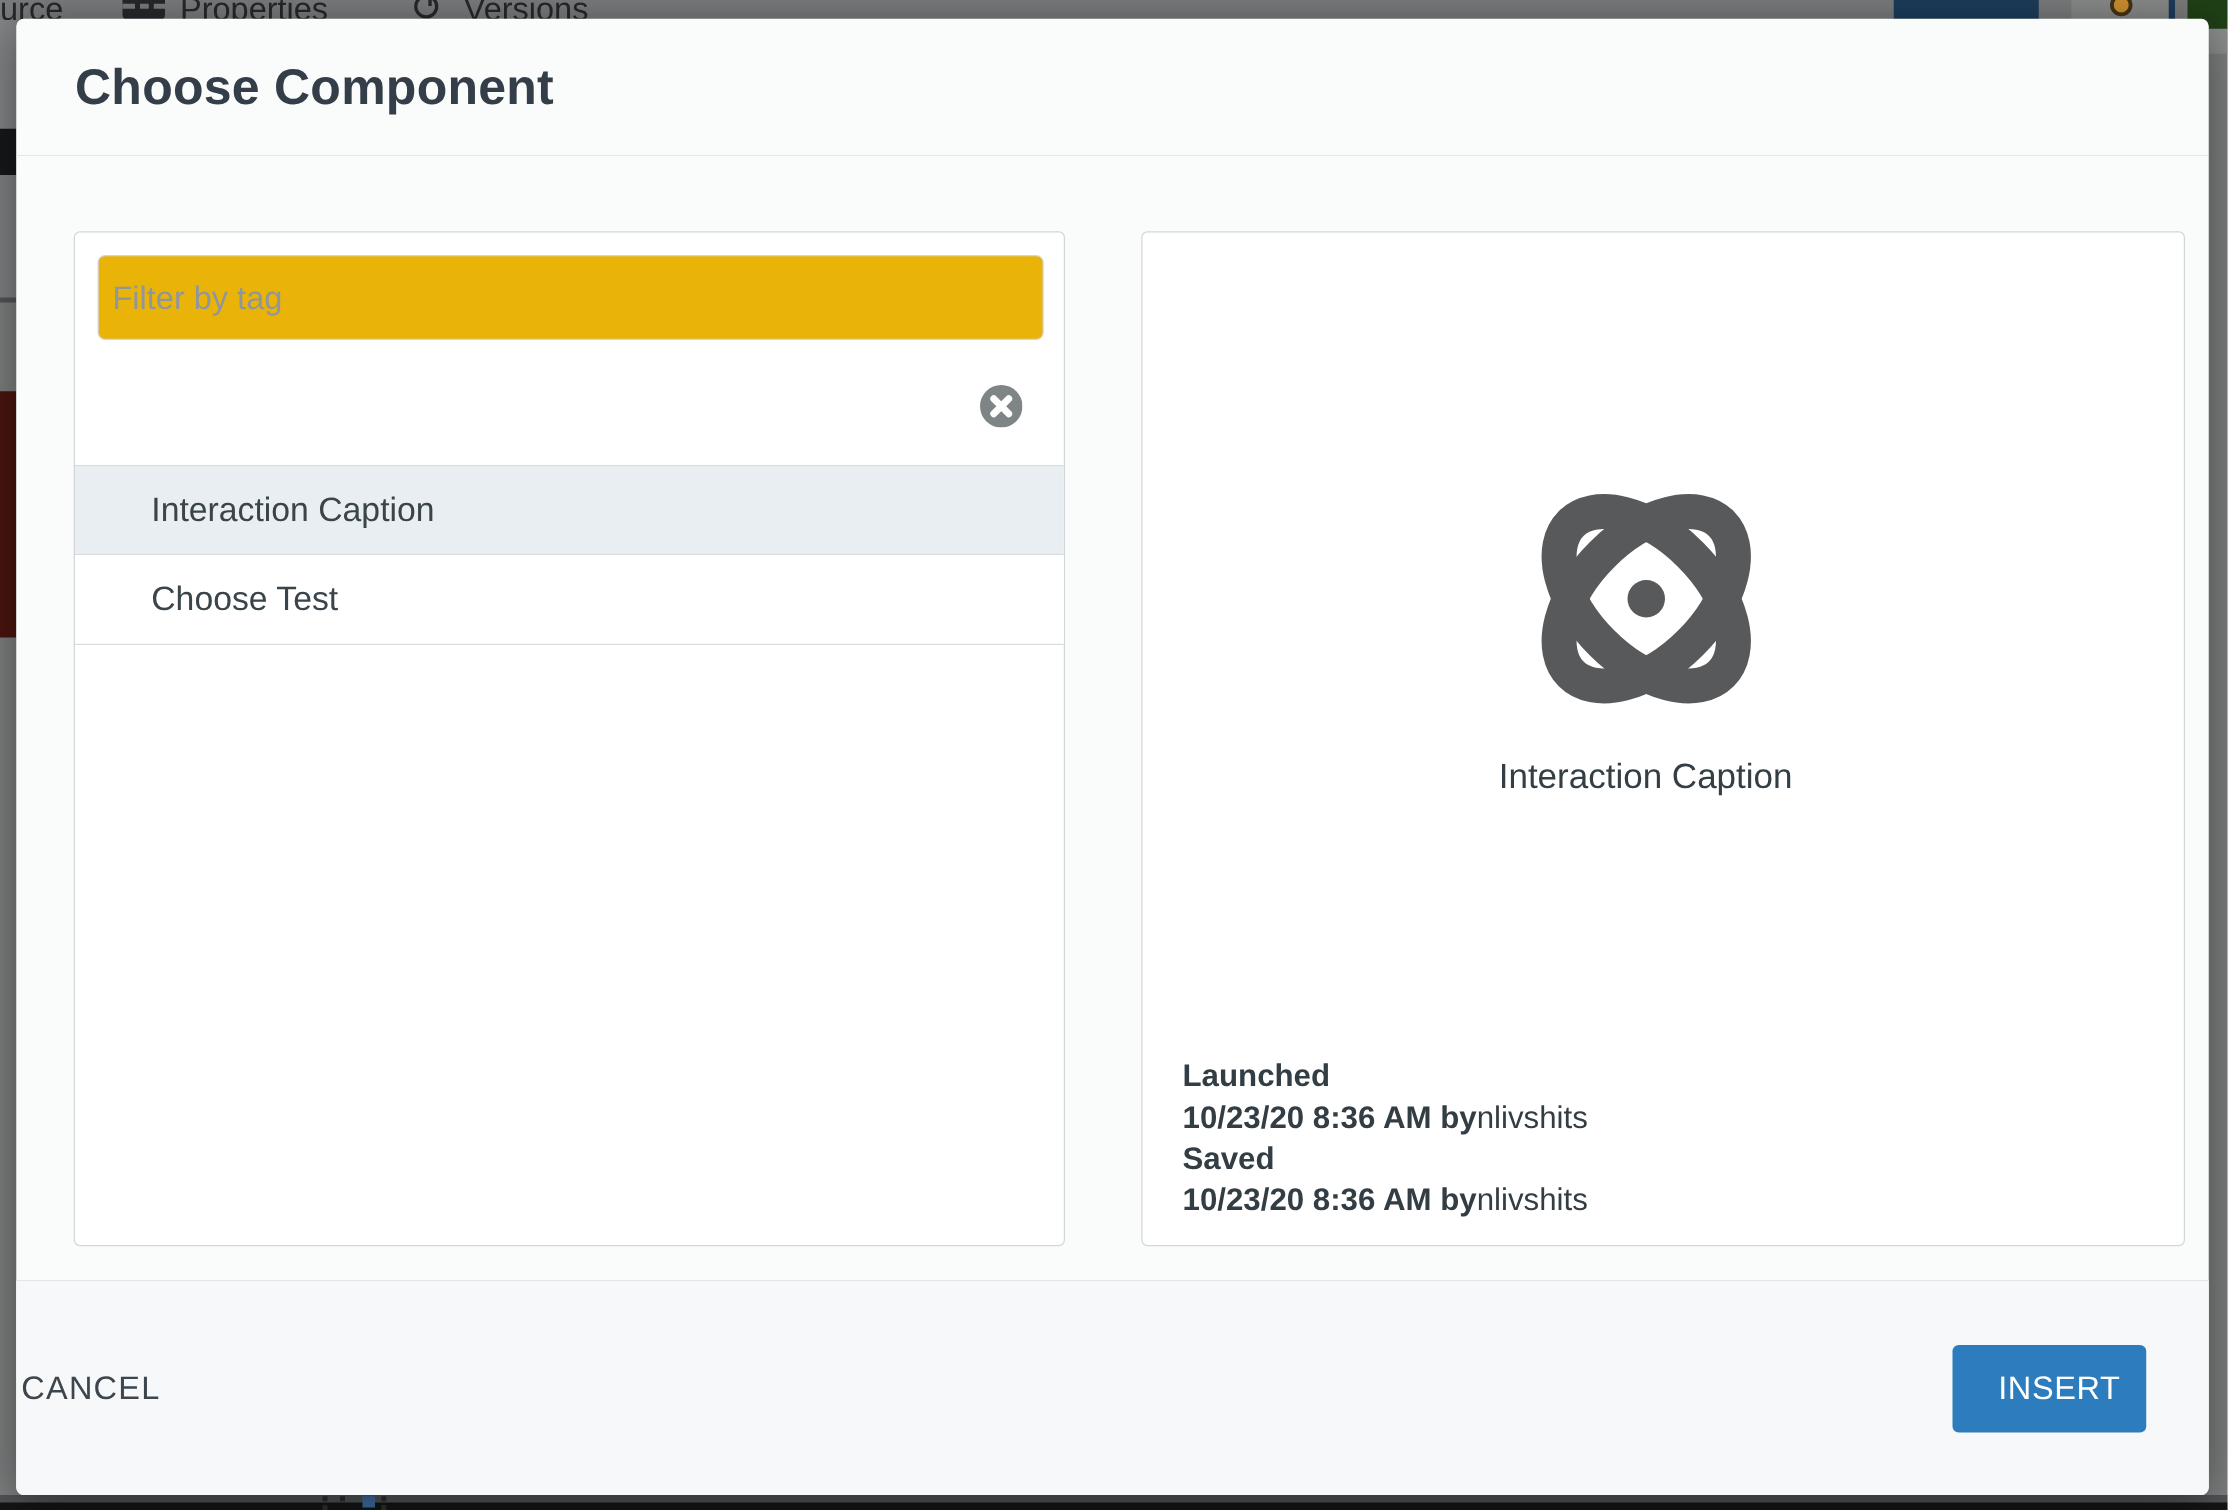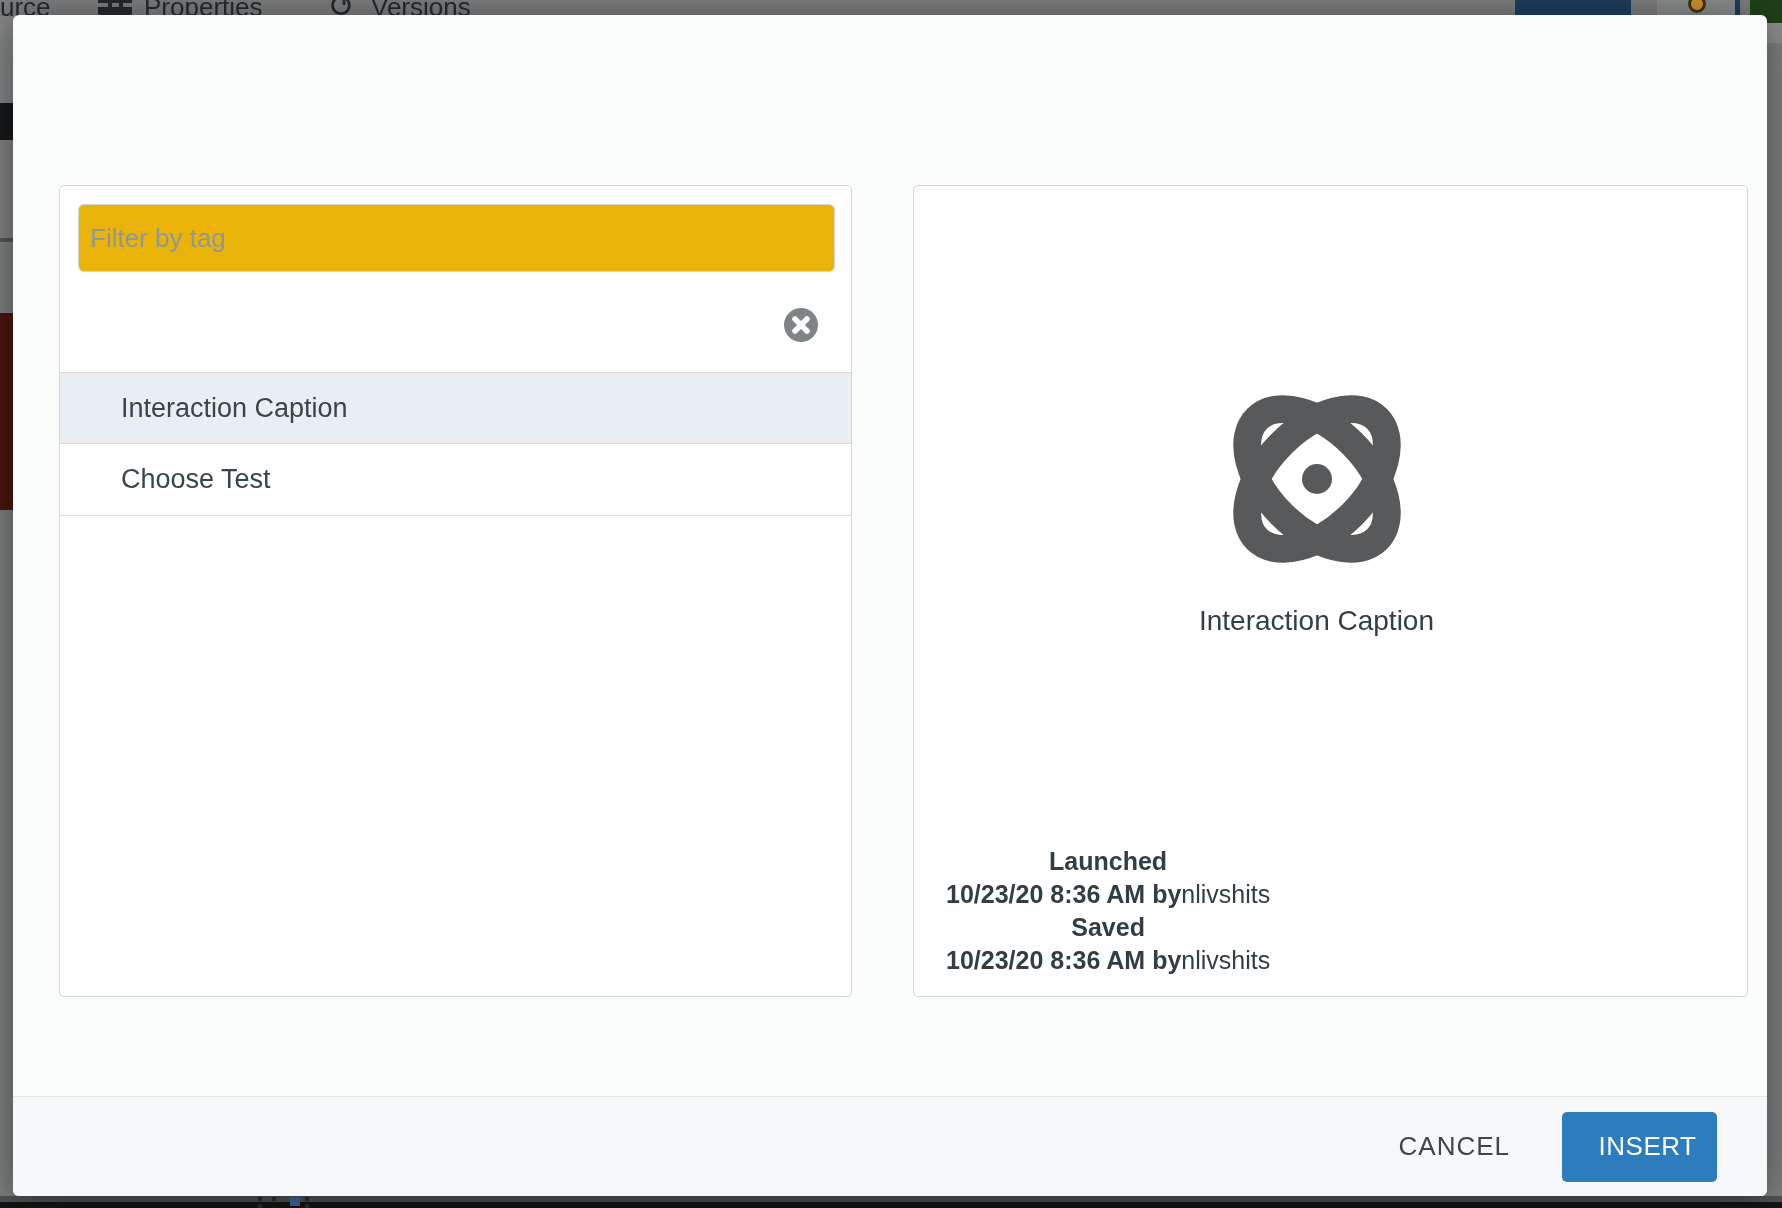--- a/index.html
+++ b/index.html
@@ -92,29 +92,29 @@
   }
   .list-row.selected { background:#e9eef2; border-top:1px solid #dadde0; margin-top:-1px; }
 
   .preview-inner { margin-right:28px; text-align:center; }
   .atom-icon { display:block; margin:193px auto 0 auto; }
   .preview-name { margin-top:26px; font-size:28px; color:#333e45; }
   .meta-block {
     position:absolute; left:32px; top:659px; text-align:left;
     font-size:25px; line-height:33px; color:#333d44;
   }
-  .meta-block .lbl { font-weight:bold;text-align:center; }
+  .meta-block .lbl { font-weight:bold; }
   .meta-block .dt  { font-weight:bold; }
   .meta-block .usr { font-weight:normal; }
 
   .modal-footer {
-    position:absolute; left:0; bottom:0; width:100%; height:100px;
+    position:absolute; left:0; bottom:0; width:100%; height:172px;
     background:#f7f8f9; border-top:1px solid #e3e5e6;
     border-radius:0 0 6px 6px;
-    display:flex; align-items:center; justify-content:flex-end;
+    display:flex; align-items:center; justify-content:space-between;
     padding-right:50px; gap:48px;
   }
   .cancel-btn {
     border:none; background:transparent; font-family:"Liberation Sans", sans-serif;
     font-size:26px; color:#3d464d; letter-spacing:1px; cursor:pointer; padding:10px 4px;
   }
   .insert-btn {
     width:155px; height:70px; border:none; border-radius:5px;
     background:#2d7dbe; color:#ffffff; font-family:"Liberation Sans", sans-serif;
     font-size:26px; letter-spacing:.5px; cursor:pointer;padding-left:16px;
@@ -153,20 +153,23 @@
 <div class="bottom-black"></div>
 <div class="bottom-blue"></div>
 <div class="dot" style="left:258px;top:1197px"></div>
 <div class="dot" style="left:272px;top:1197px"></div>
 <div class="dot" style="left:258px;top:1204px"></div>
 <div class="dot" style="left:305px;top:1197px"></div>
 <div class="dot" style="left:305px;top:1204px"></div>
 
 <div class="modal">
 
+  <div class="modal-header">
+    <div class="modal-title">Choose Component</div>
+  </div>
 
   <div class="panel left-panel">
     <div class="inputs-section">
       <input class="tag-input" type="text" placeholder="Filter by tag" style="">
       <button class="clear-btn">
         <svg width="34" height="34" viewBox="0 0 34 34">
           <circle cx="17" cy="17" r="17" fill="#7f8487"></circle>
           <path d="M11 11 L23 23 M23 11 L11 23" stroke="#ffffff" stroke-width="5.5" stroke-linecap="round"></path>
         </svg>
       </button>

